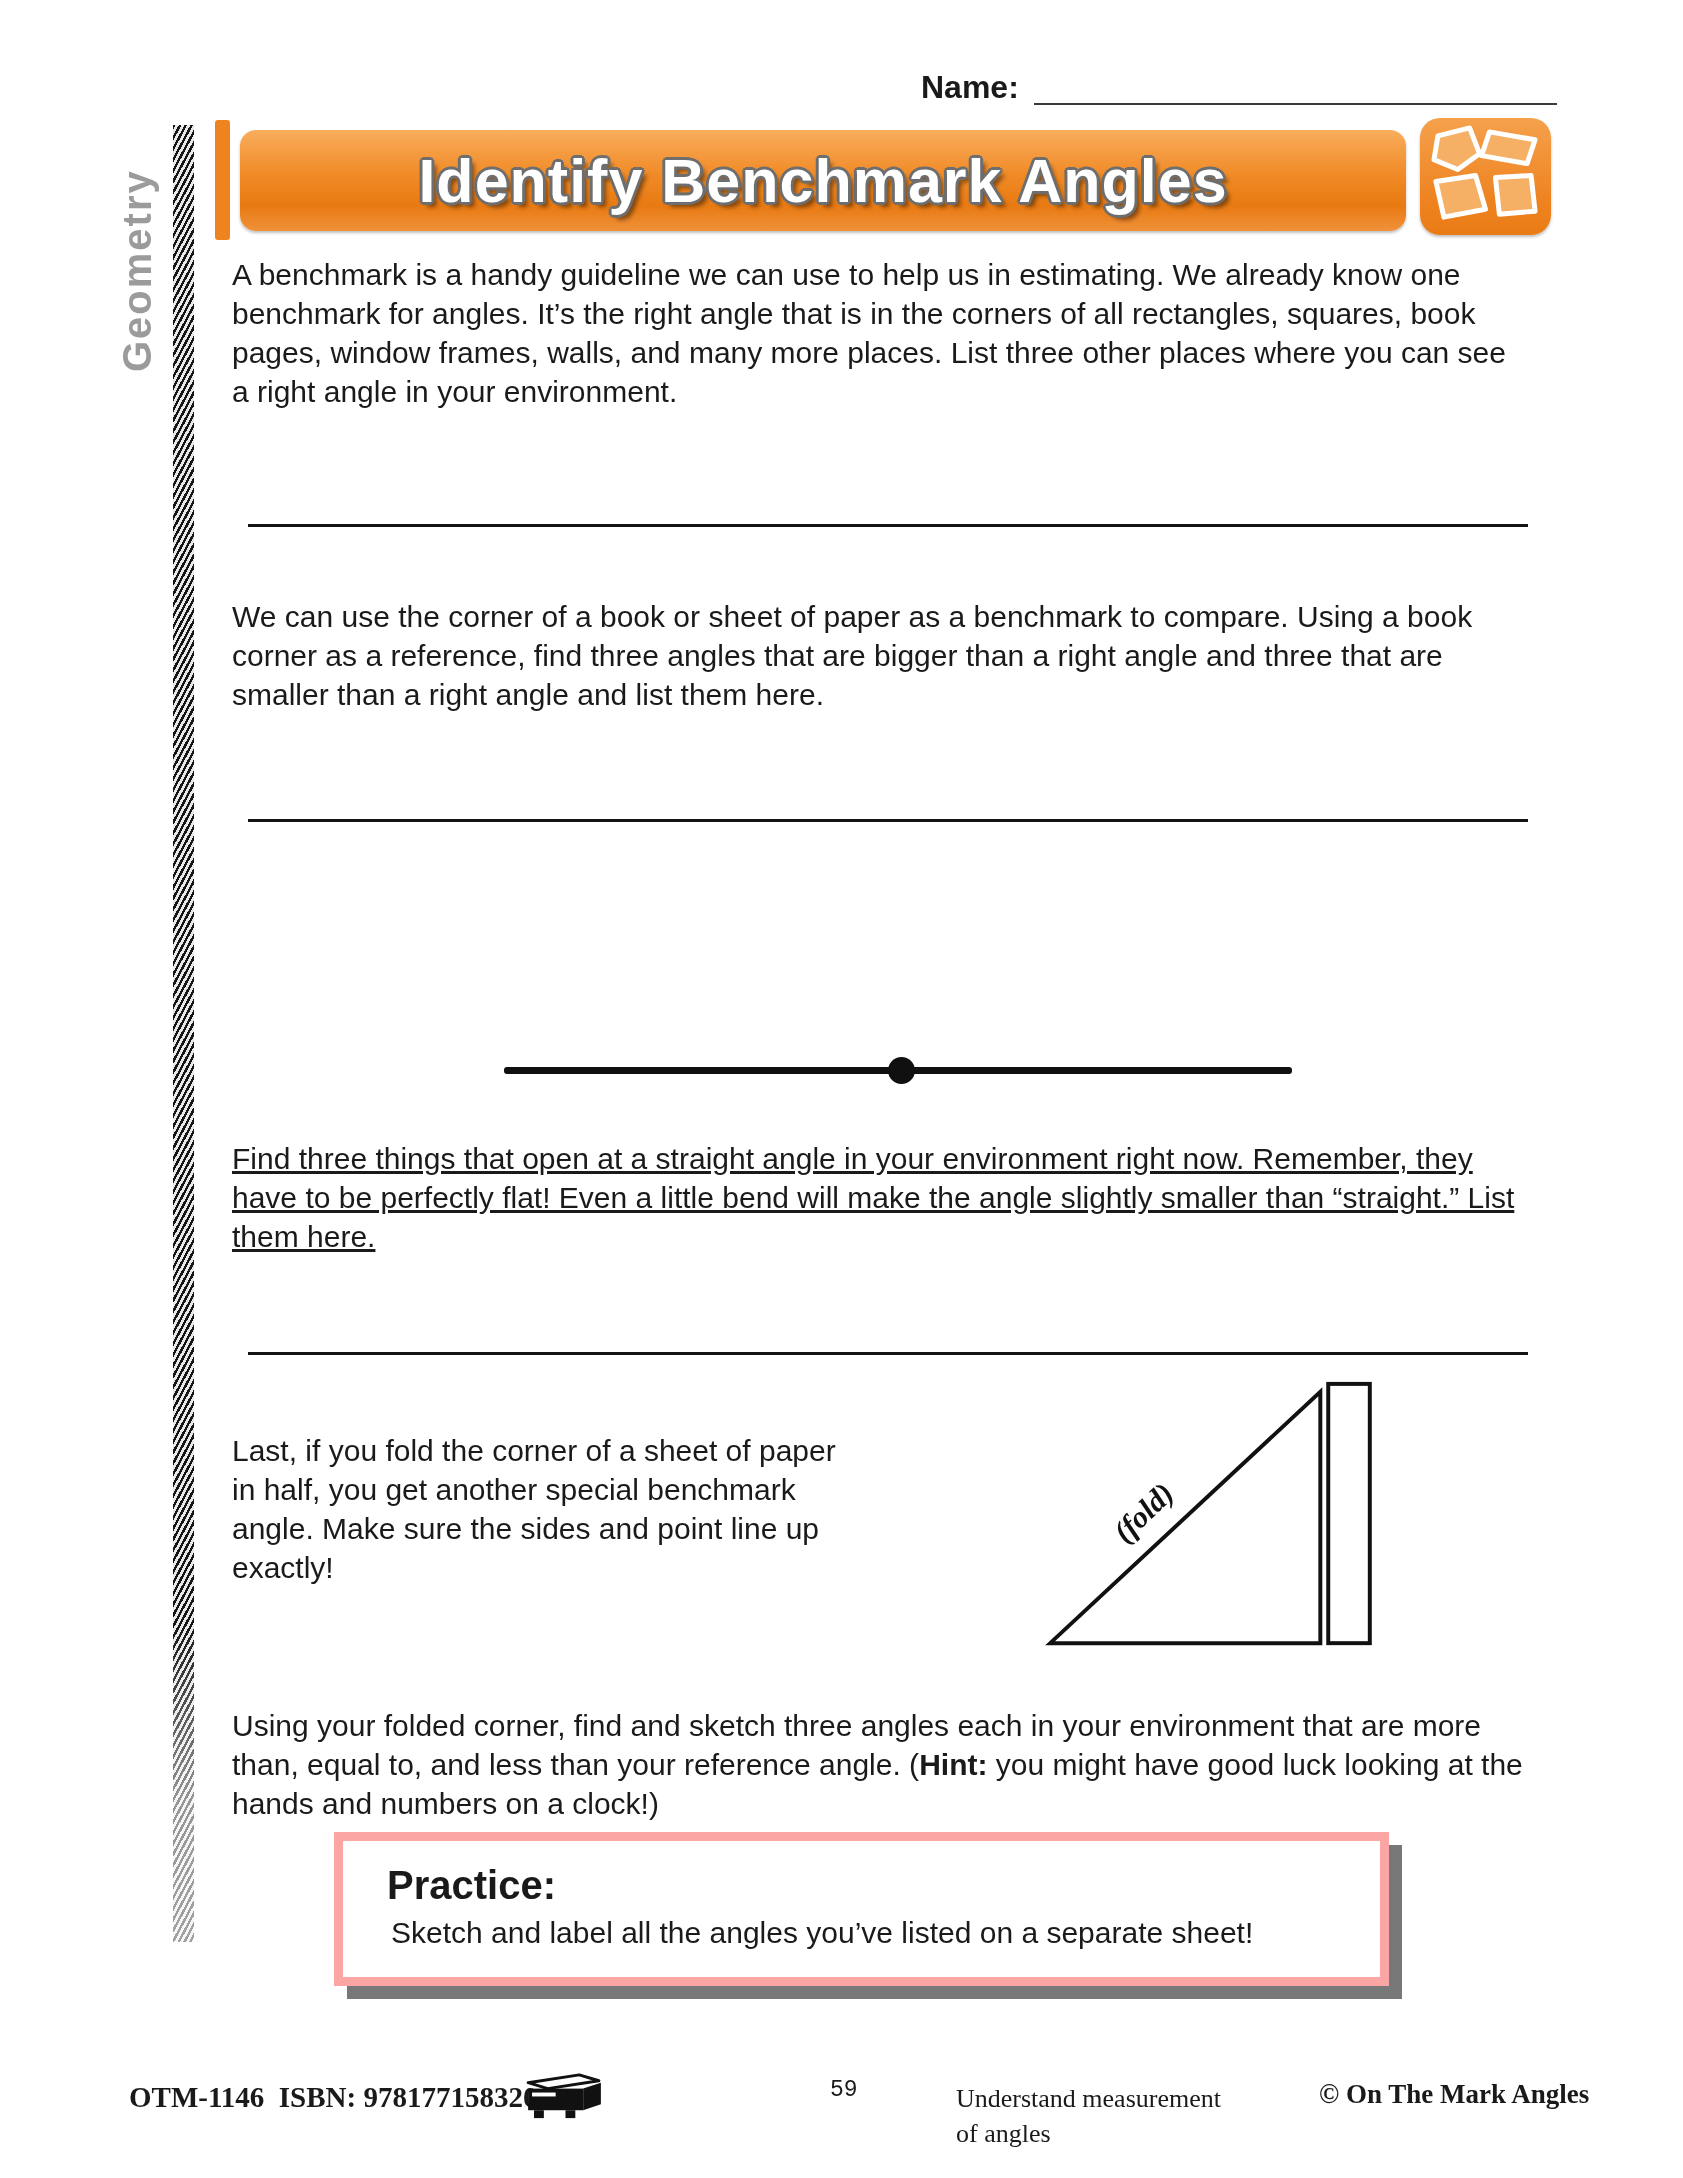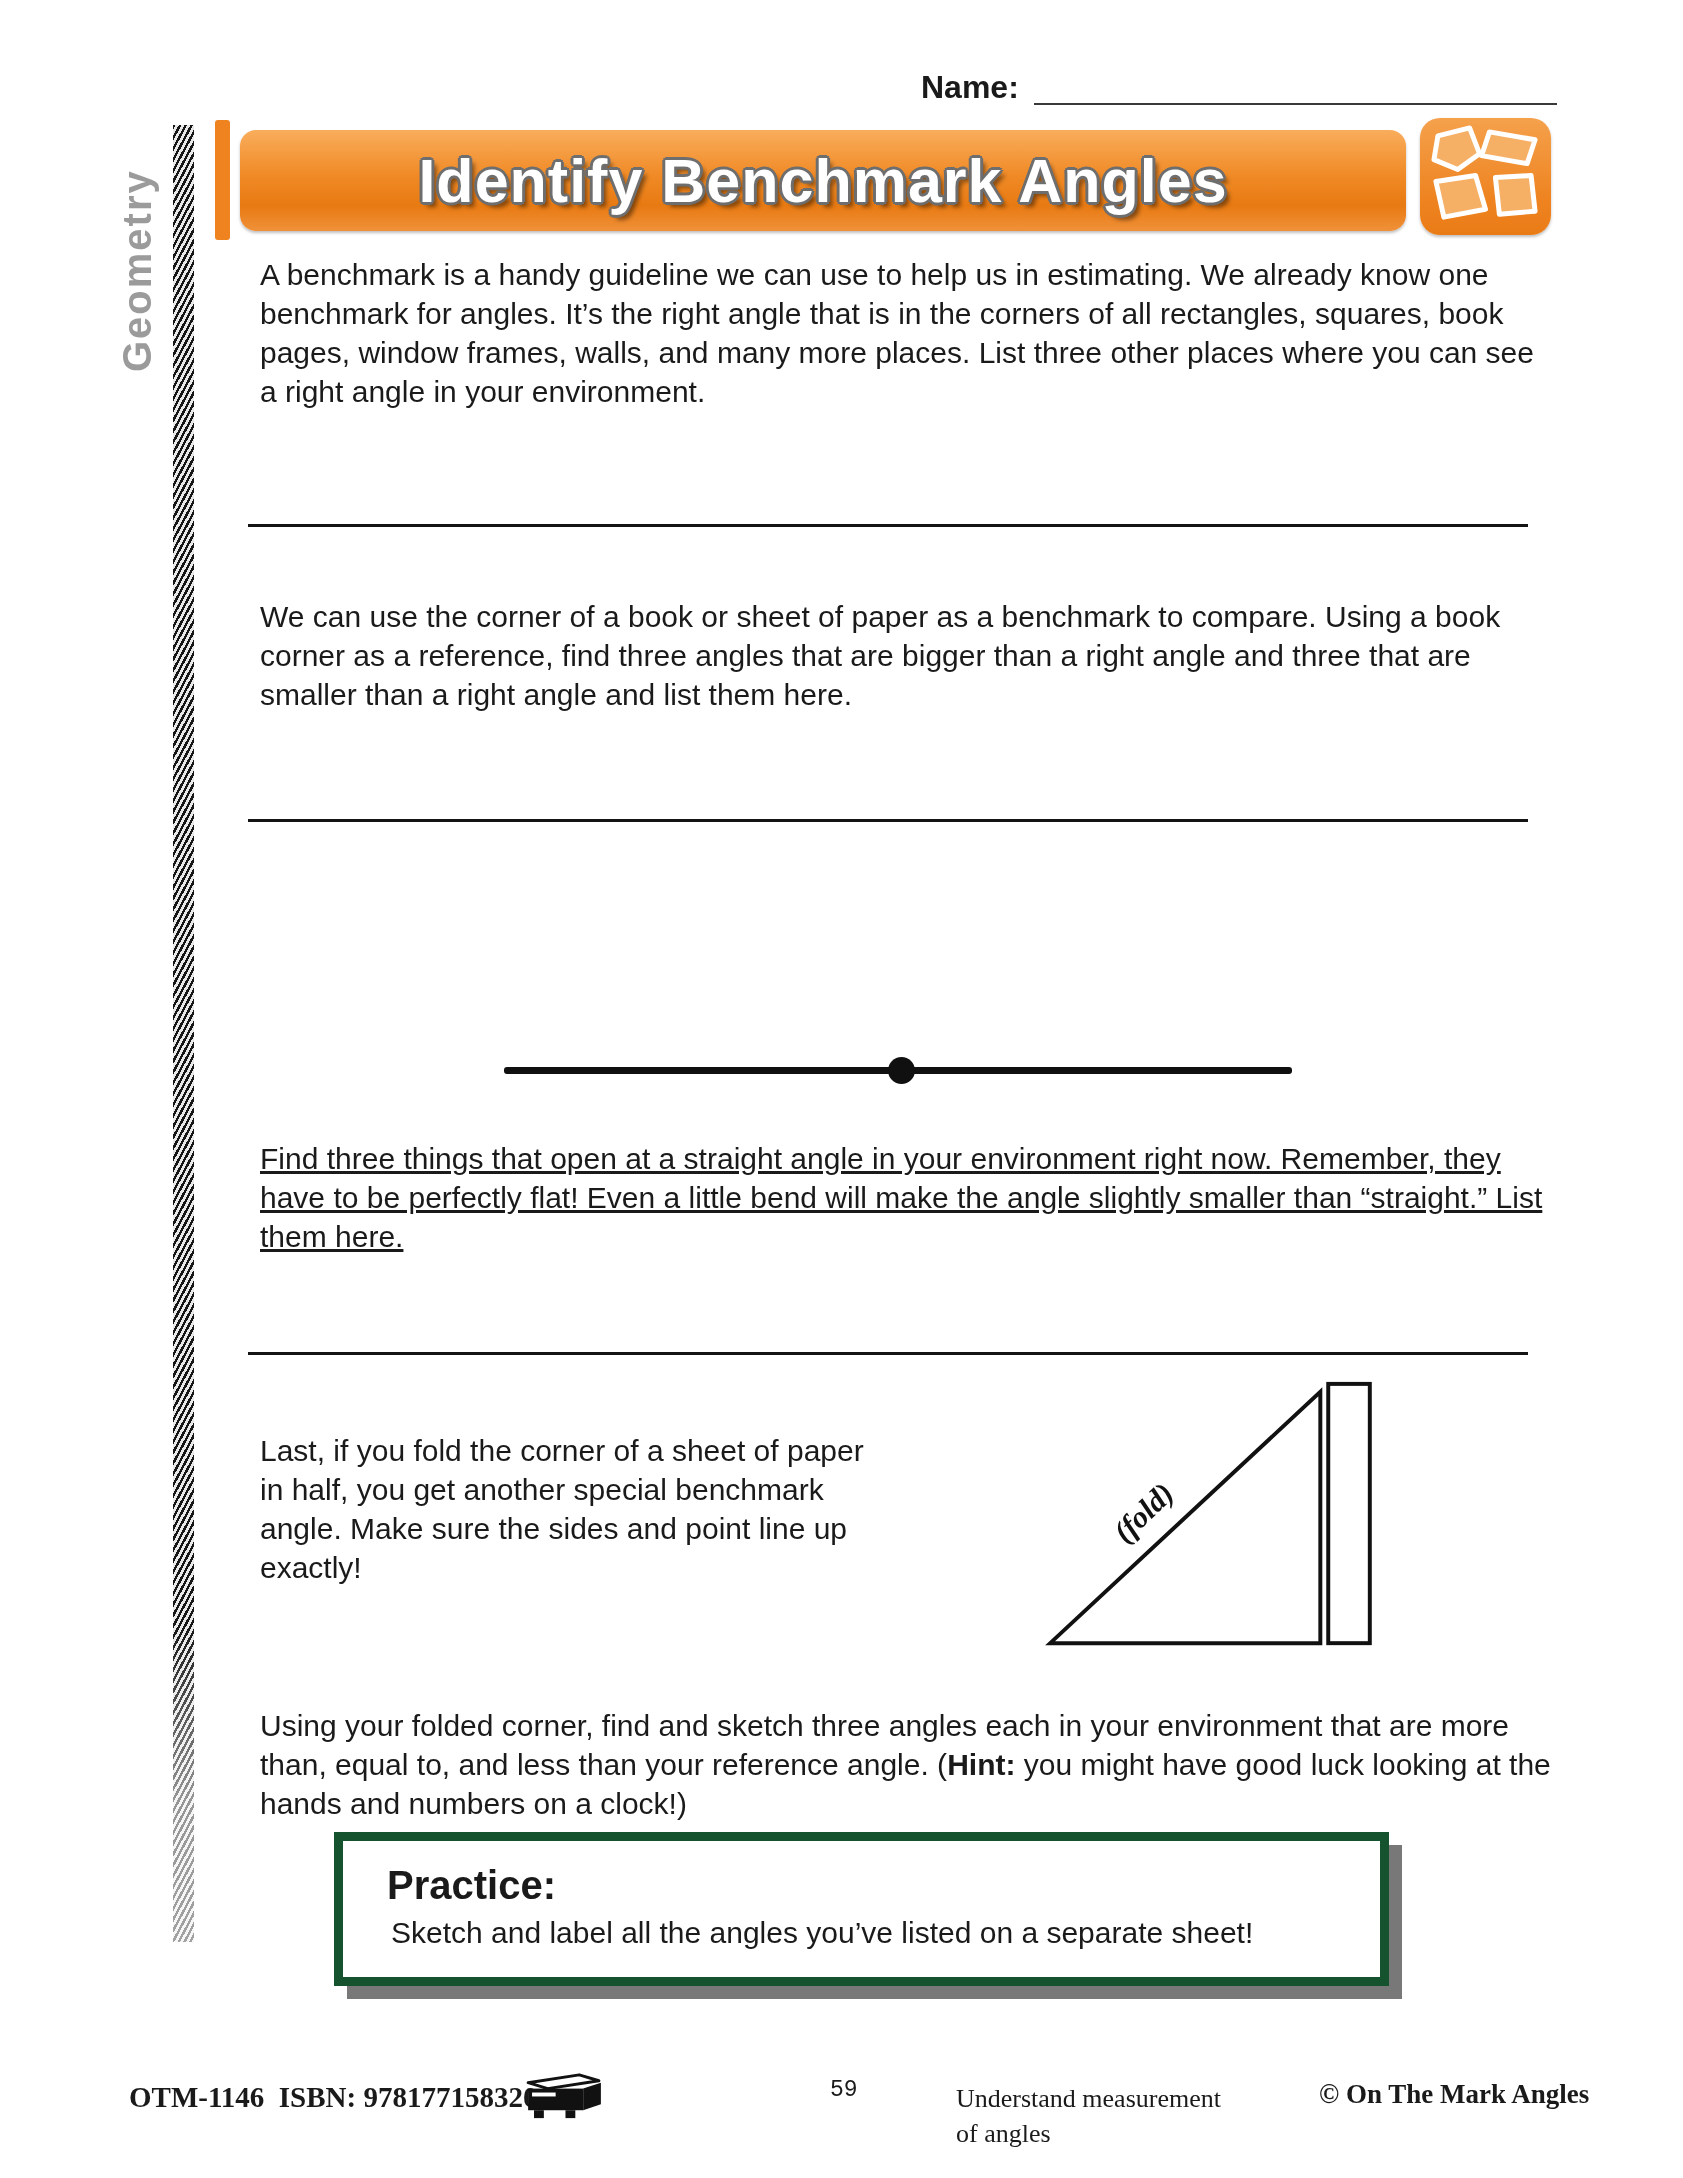--- a/index.html
+++ b/index.html
@@ -42,36 +42,36 @@
       0 -3px 0 #6e6e6e, 0 3px 0 #6e6e6e, -3px 0 0 #6e6e6e, 3px 0 0 #6e6e6e,
       5px 5px 4px rgba(0,0,0,0.45);
   }
   .icon-tile {
     position:absolute; left:1420px; top:118px; width:131px; height:117px; border-radius:20px;
     background:linear-gradient(180deg,#f5a14c 0%,#ee8320 70%,#ea7c16 100%);
     box-shadow:0 2px 3px rgba(0,0,0,0.25);
   }
 
   
-  .para { position:absolute; left:260px; width:1287px; font-size:30px; line-height:39px; }
+  .para { position:absolute; left:232px; width:1287px; font-size:30px; line-height:39px; }
   .answer-line { position:absolute; left:248px; width:1280px; height:0; border-top:3px solid #141414; }
 
   
   .straight-figure { position:absolute; left:504px; top:1055px; width:788px; height:30px; }
   .straight-line { position:absolute; left:0; top:12px; width:100%; height:7px; background:#101010; border-radius:3px; }
   .vertex-dot { position:absolute; left:384px; top:2px; width:27px; height:27px; border-radius:50%; background:#101010; }
 
   
   .fold-diagram { position:absolute; left:1038px; top:1374px; width:342px; height:285px; }
   .fold-text { font-family:"Liberation Serif", serif; font-weight:bold; font-style:italic; font-size:31px; fill:#111; }
 
   
   .practice-box {
     position:absolute; left:334px; top:1832px; width:1055px; height:154px; box-sizing:border-box;
-    background:#ffffff; border:9px solid #14532d; box-shadow:13px 13px 0 #787878;
+    background:#ffffff; border:9px solid #fca5a5; box-shadow:13px 13px 0 #787878;
     padding:22px 20px 0 44px;
   }
   .practice-heading { font-size:40px; font-weight:bold; margin:0 0 8px 0; }
   .practice-body { font-size:30px; margin:4px; }
 
   
   .footer-serif { font-family:"Liberation Serif", serif; }
   .isbn-text { position:absolute; left:129px; top:2081px; font-size:29px; font-weight:bold; white-space:pre-wrap; }
   .copier-icon { position:absolute; left:522px; top:2065px; }
   .page-number { position:absolute; left:830px; top:2077px; font-size:23px;font-family:Liberation Mono, monospace; }

